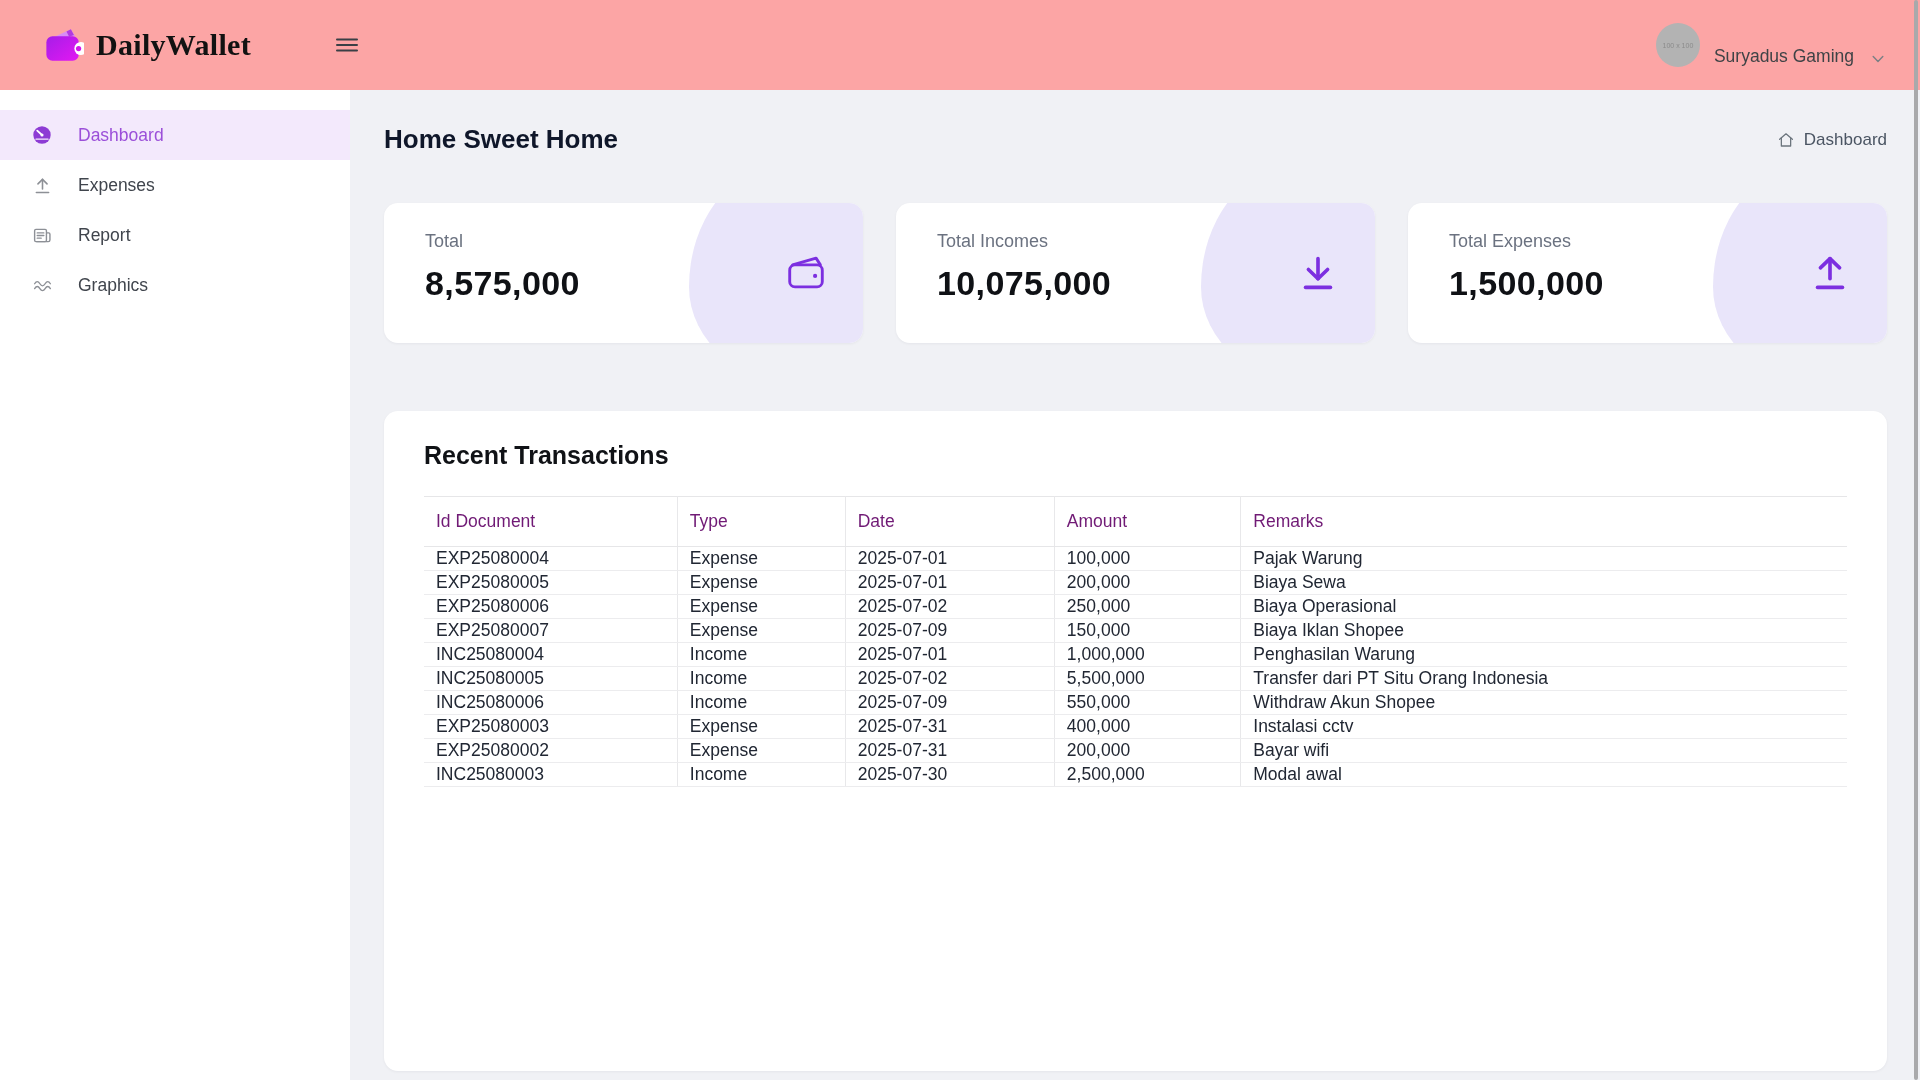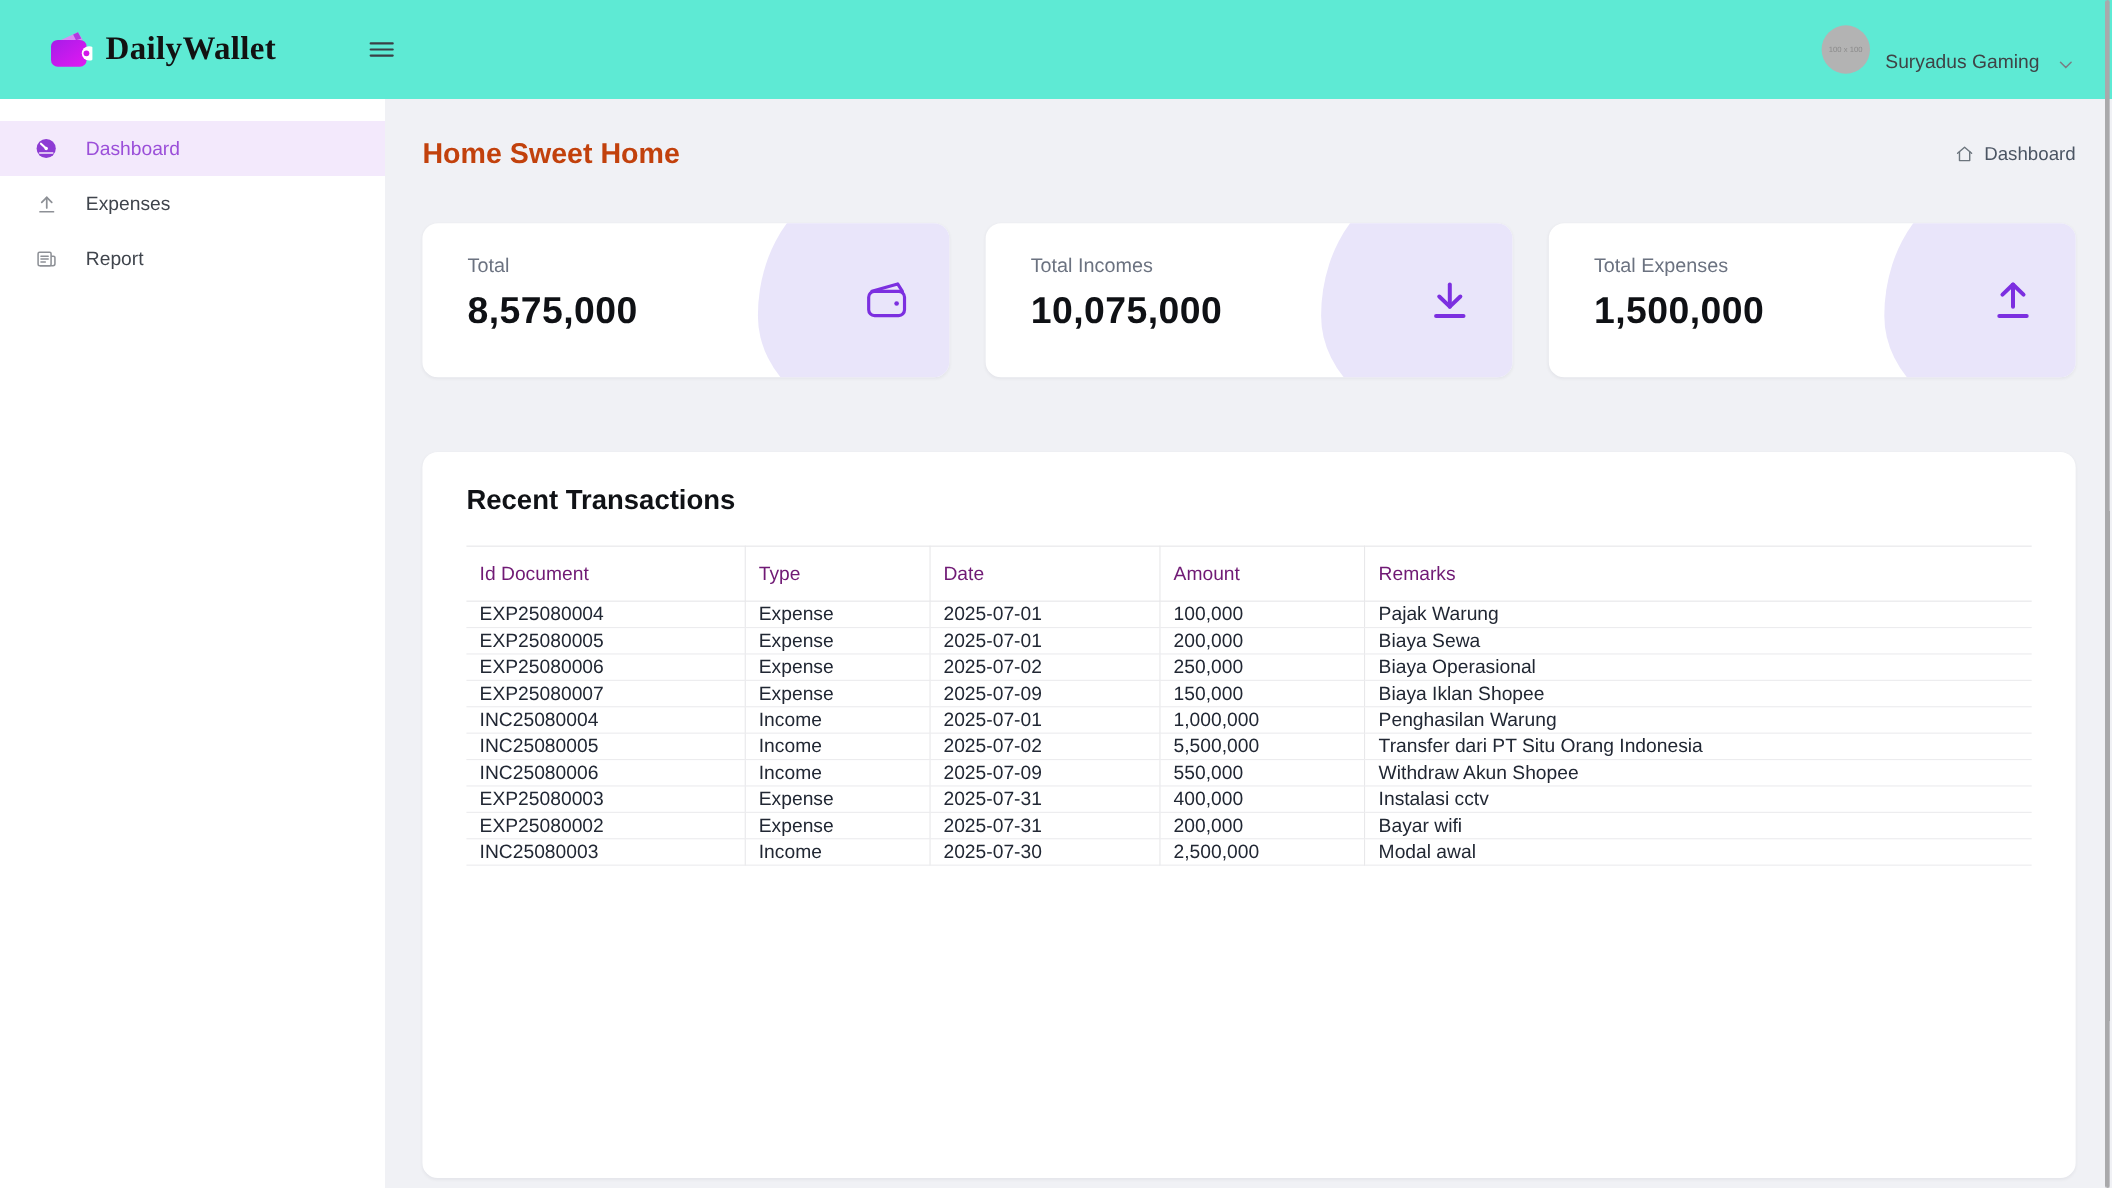--- a/index.html
+++ b/index.html
@@ -5,41 +5,41 @@
   * { box-sizing: border-box; }
   html,body { margin:0; padding:0; }
   body {
     width:1920px; height:1080px; overflow:hidden;
     font-family:"Liberation Sans", sans-serif;
     background:#f0f1f5; color:#1f2430;
   }
   .app { display:grid; grid-template-columns:350px 1fr; grid-template-rows:90px 1fr; width:1920px; height:1080px; }
 
   
-  .header { grid-column:1/3; background:#5eead4; display:flex; align-items:center; padding:0 34px 0 42px; }
+  .header { grid-column:1/3; background:#fca5a5; display:flex; align-items:center; padding:0 34px 0 42px; }
   .brand { display:flex; align-items:center; gap:12px; }
   .brand-name { font-family:"Liberation Serif", serif; font-weight:bold; font-size:30px; color:#121212; letter-spacing:.3px; }
   .hamburger { margin-left:78px; background:none; border:none; cursor:pointer; padding:6px; display:flex; }
   .header-right { margin-left:auto; display:flex; align-items:flex-end; gap:14px; }
   .avatar { width:44px; height:44px; border-radius:50%; background:#b3b3b3; display:flex; align-items:center; justify-content:center; color:#8b8b8b; font-size:7px; overflow:hidden; }
   .user-name { font-size:17.5px; color:#3f4346; }
   .caret { color:#7a7f84; display:flex; margin-left:2px; }
 
   
   .sidebar { background:#fff; padding-top:20px; }
   .side-item { height:50px; display:flex; align-items:center; padding-left:30px; gap:24px; cursor:pointer; color:#40454d; font-size:17.5px; }
   .side-item .sicon { width:24px; display:flex; justify-content:center; color:#8d9096; }
   .side-item.active { background:#f3e9fc; color:#9b4fd9; }
   .side-item.active .sicon { color:#8d3bd4; }
   .side-item + .side-item { margin-top:0; }
 
   
   .main { background:#f0f1f5; padding:34px 33px 0 34px; overflow:hidden; }
   .titlebar { display:flex; justify-content:space-between; align-items:center; }
-  h1 { margin:0; font-size:26px; color:#c2410c; }
+  h1 { margin:0; font-size:26px; color:#0f172a; }
   .crumb { display:flex; align-items:center; gap:9px; color:#4b5563; font-size:17px; cursor:pointer; }
   .crumb .cicon { color:#6c757d; display:flex; }
 
   .cards { display:grid; grid-template-columns:1fr 1fr 1fr; gap:33px; margin-top:48px; }
   .card { background:#fff; border-radius:14px; height:140px; position:relative; overflow:hidden;
           box-shadow:0 1px 3px rgba(16,24,40,.05); padding:28px 0 0 41px; }
   .card .clabel { color:#6b7280; font-size:18px; }
   .card .cvalue { color:#0f1115; font-size:34px; font-weight:bold; margin-top:12px; letter-spacing:.4px; }
   .blob { position:absolute; right:-48px; top:-38px; width:222px; height:222px; background:#e9e5fa;
           border-radius:43% 57% 46% 54% / 55% 48% 52% 45%; }
@@ -130,20 +130,29 @@
       <span class="sicon">
         <svg width="21" height="21" viewBox="0 0 24 24" fill="none" stroke="currentColor" stroke-width="1.6" stroke-linejoin="round">
           <rect x="3" y="5" width="13.5" height="14" rx="1.5"></rect>
           <path d="M16.5 9h2.5a1.5 1.5 0 0 1 1.5 1.5V17a2 2 0 0 1-2 2H5"></path>
           <path d="M6 9h7.5M6 12h7.5M6 15h4.5" stroke-linecap="round"></path>
         </svg>
       </span>
       <span>Report</span>
     </div>
 
+    <div class="side-item">
+      <span class="sicon">
+        <svg width="21" height="21" viewBox="0 0 24 24" fill="none" stroke="currentColor" stroke-width="1.6" stroke-linecap="round">
+          <path d="M3 10c2-3.2 4-3.2 6 0s4 3.2 6 0 4-3.2 6 0"></path>
+          <path d="M3 15.5c2-3.2 4-3.2 6 0s4 3.2 6 0 4-3.2 6 0"></path>
+        </svg>
+      </span>
+      <span>Graphics</span>
+    </div>
 
   </div>
 
   <div class="main">
 
     <div class="titlebar">
       <h1>Home Sweet Home</h1>
       <div class="crumb">
         <span class="cicon">
           <svg width="18" height="18" viewBox="0 0 24 24" fill="none" stroke="currentColor" stroke-width="1.7" stroke-linejoin="round" stroke-linecap="round">

